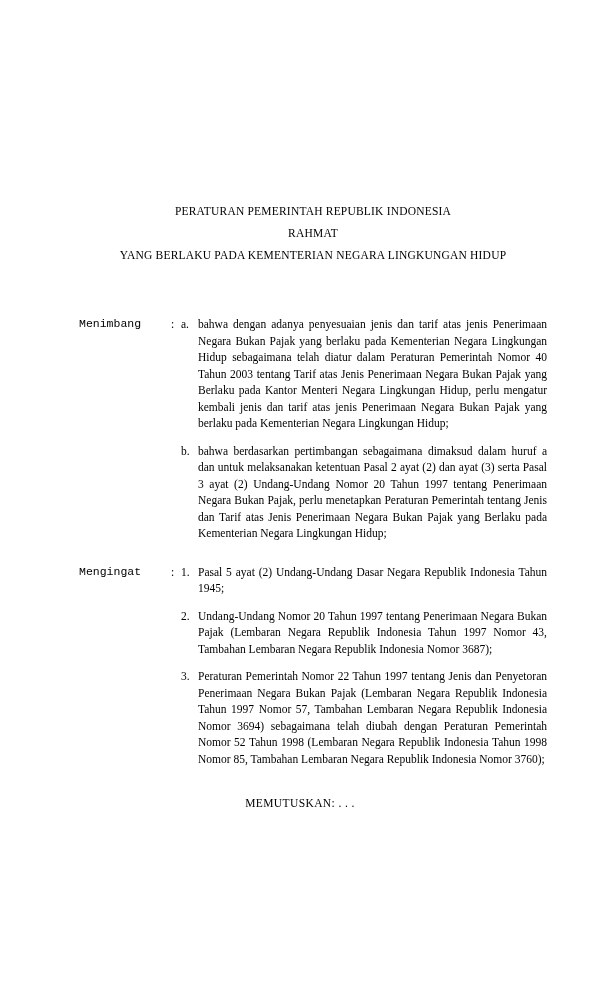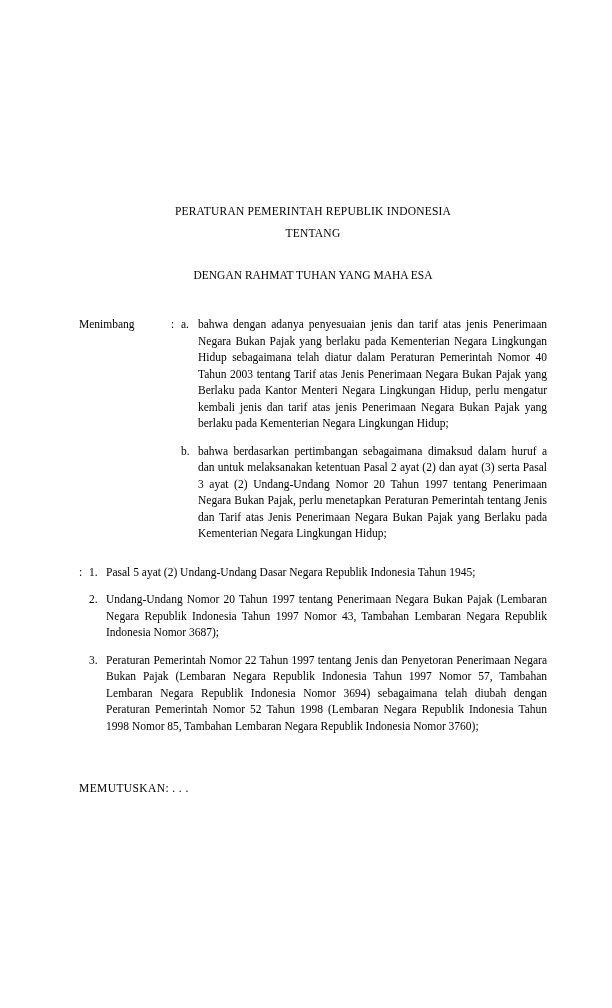--- a/index.html
+++ b/index.html
@@ -51,20 +51,21 @@
     display: flex;
     font-size: 11.5px;
     line-height: 16.5px;
     margin-bottom: 12px;
   }
   .clause-label {
     width: 92px;
     flex: 0 0 92px;
     text-align: left;
     padding-left: 0px;
+    font-family: Liberation Mono, monospace;
   }
   .clause-colon {
     width: 10px;
     flex: 0 0 10px;
   }
   .clause-items {
     flex: 1 1 auto;
   }
   .item {
     display: flex;
@@ -75,41 +76,41 @@
     width: 17px;
     flex: 0 0 17px;
   }
   .item-text {
     flex: 1 1 auto;
     text-align: justify;
     text-justify: inter-word;
     hyphens: none;
   }
   .memutuskan {
-    text-align: left;
+    text-align: center;
     font-size: 11.5px;
-    margin-top: 48px;
+    margin-top: 30px;
     padding-right: 26px;
     letter-spacing: 0.4px;
   }
 </style>
 </head>
 <body>
 
 <div class="page">
   <div class="content">
 
     <div class="heading">
       <span class="line">PERATURAN PEMERINTAH REPUBLIK INDONESIA</span>
-      <span class="line">TENTANG</span>
+      <span class="line">RAHMAT</span>
+      <span class="line">YANG BERLAKU PADA KEMENTERIAN NEGARA LINGKUNGAN HIDUP</span>
     </div>
 
     <div class="gap-md"></div>
 
-    <div class="center-line">DENGAN RAHMAT TUHAN YANG MAHA ESA</div>
 
     <div class="gap-sm"></div>
 
 
     <div class="gap-md"></div>
 
     <div class="clause">
       <div class="clause-label">Menimbang</div>
       <div class="clause-colon">:</div>
       <div class="clause-items">
@@ -120,20 +121,21 @@
         <div class="item">
           <div class="item-marker">b.</div>
           <div class="item-text">bahwa berdasarkan pertimbangan sebagaimana dimaksud dalam huruf a dan untuk melaksanakan ketentuan Pasal 2 ayat (2) dan ayat (3) serta Pasal 3 ayat (2) Undang-Undang Nomor 20 Tahun 1997 tentang Penerimaan Negara Bukan Pajak, perlu menetapkan Peraturan Pemerintah tentang Jenis dan Tarif atas Jenis Penerimaan Negara Bukan Pajak yang Berlaku pada Kementerian Negara Lingkungan Hidup;</div>
         </div>
       </div>
     </div>
 
     <div class="gap-sm"></div>
 
     <div class="clause">
+      <div class="clause-label">Mengingat</div>
       <div class="clause-colon">:</div>
       <div class="clause-items">
         <div class="item">
           <div class="item-marker">1.</div>
           <div class="item-text">Pasal 5 ayat (2) Undang-Undang Dasar Negara Republik Indonesia Tahun 1945;</div>
         </div>
         <div class="item">
           <div class="item-marker">2.</div>
           <div class="item-text">Undang-Undang Nomor 20 Tahun 1997 tentang Penerimaan Negara Bukan Pajak (Lembaran Negara Republik Indonesia Tahun 1997 Nomor 43, Tambahan Lembaran Negara Republik Indonesia Nomor 3687);</div>
         </div>

